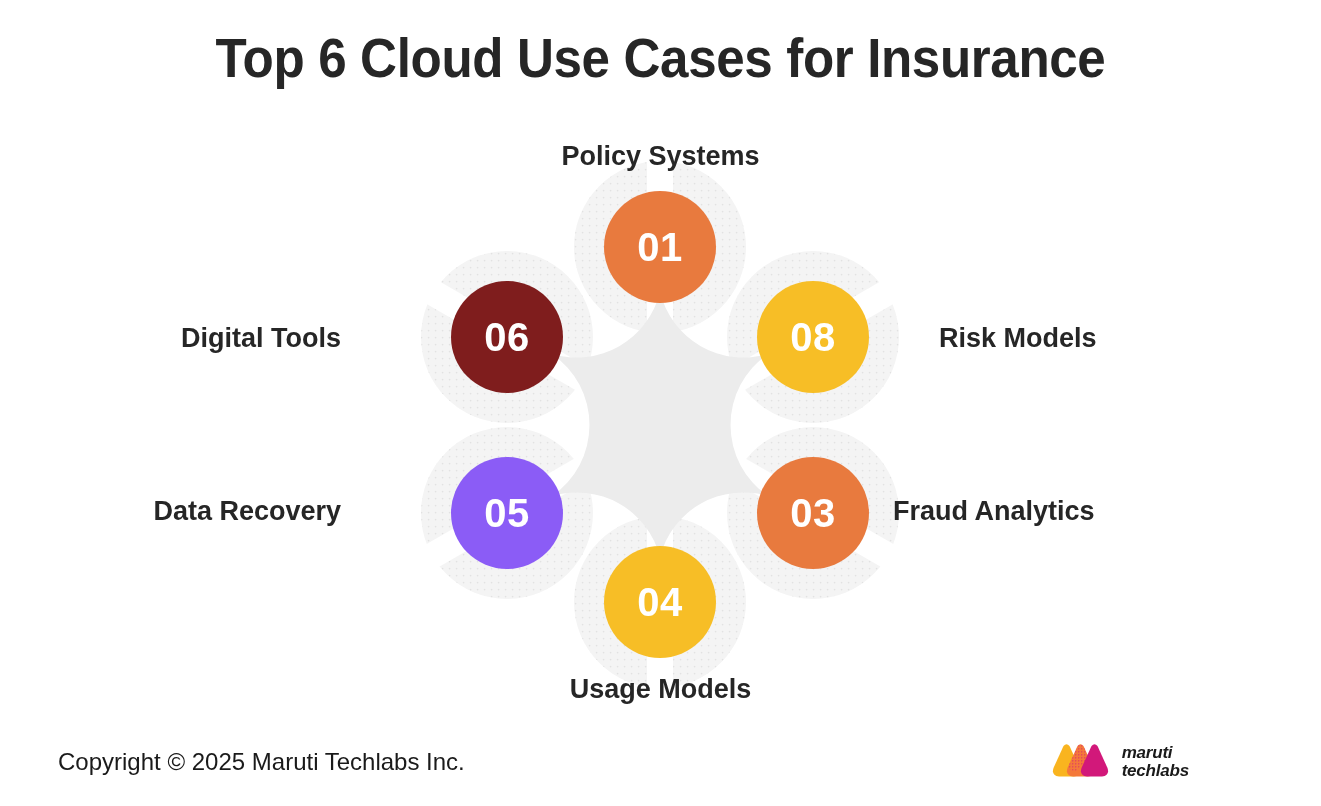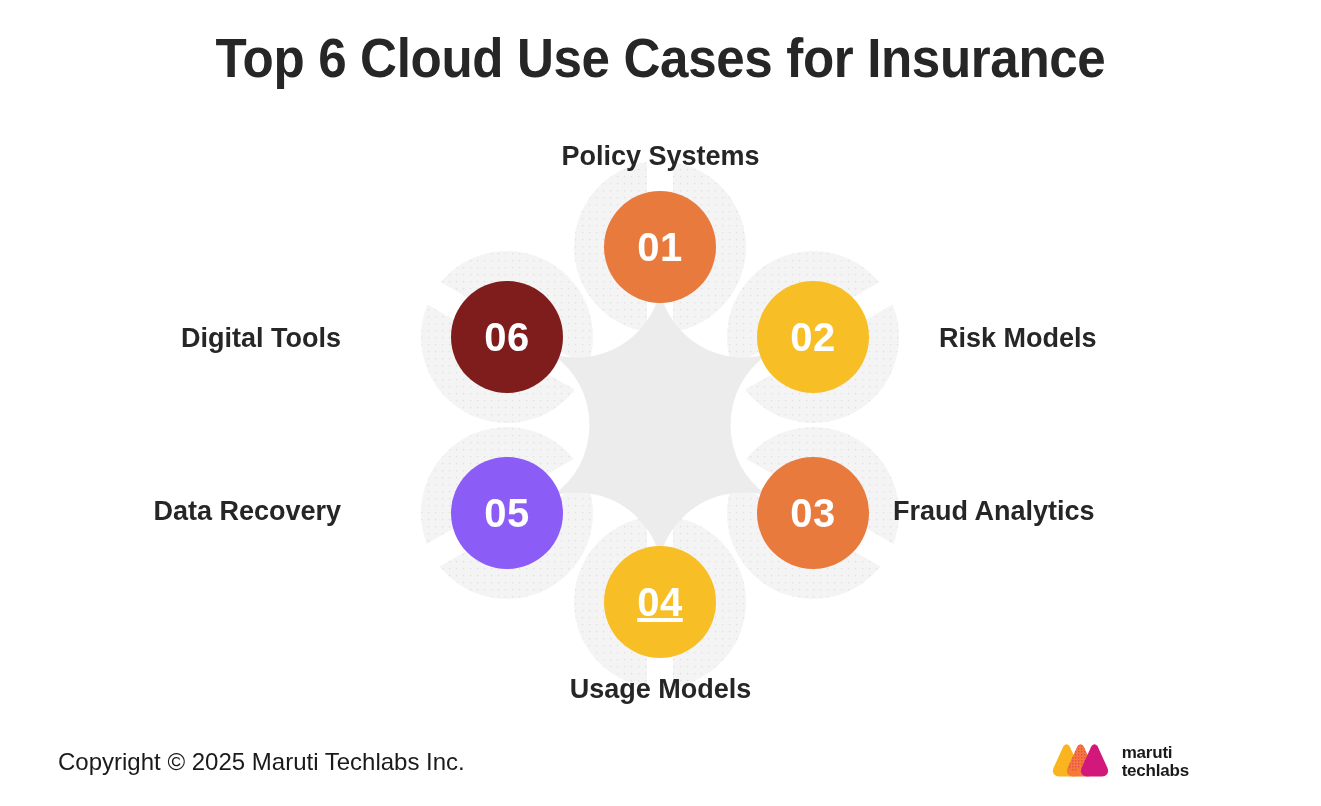--- a/index.html
+++ b/index.html
@@ -98,20 +98,21 @@
     color: #1a1a1a;
     white-space: nowrap;
   }
   .logo {
     position: absolute;
     right: 45px;
     top: 742px;
     display: flex;
     align-items: center;
     gap: 9px;
+    font-style: italic;
   }
   .logo-mark {
     width: 62px;
     height: 40px;
     flex: none;
   }
   .logo-text {
     font-size: 17px;
     font-weight: 700;
     line-height: 1.08;
@@ -177,26 +178,26 @@
           A 86 86 0 0 0 660 292
           Z"></path>
       </g>
     </svg>
   </div>
 
   <div class="node node-01" style="background:#E87A3E;">
     <span>01</span>
   </div>
   <div class="node node-02" style="background:#F7BE26;">
-    <span>02</span>
+    <span>08</span>
   </div>
   <div class="node node-03" style="background:#E87A3E;">
     <span>03</span>
   </div>
-  <div class="node node-04" style="background:#F7BE26;text-decoration:underline;">
+  <div class="node node-04" style="background:#F7BE26;">
     <span>04</span>
   </div>
   <div class="node node-05" style="background:#8b5cf6;">
     <span>05</span>
   </div>
   <div class="node node-06" style="background:#7f1d1d;">
     <span>06</span>
   </div>
 
   <div class="node-label label-01">Policy Systems</div>

